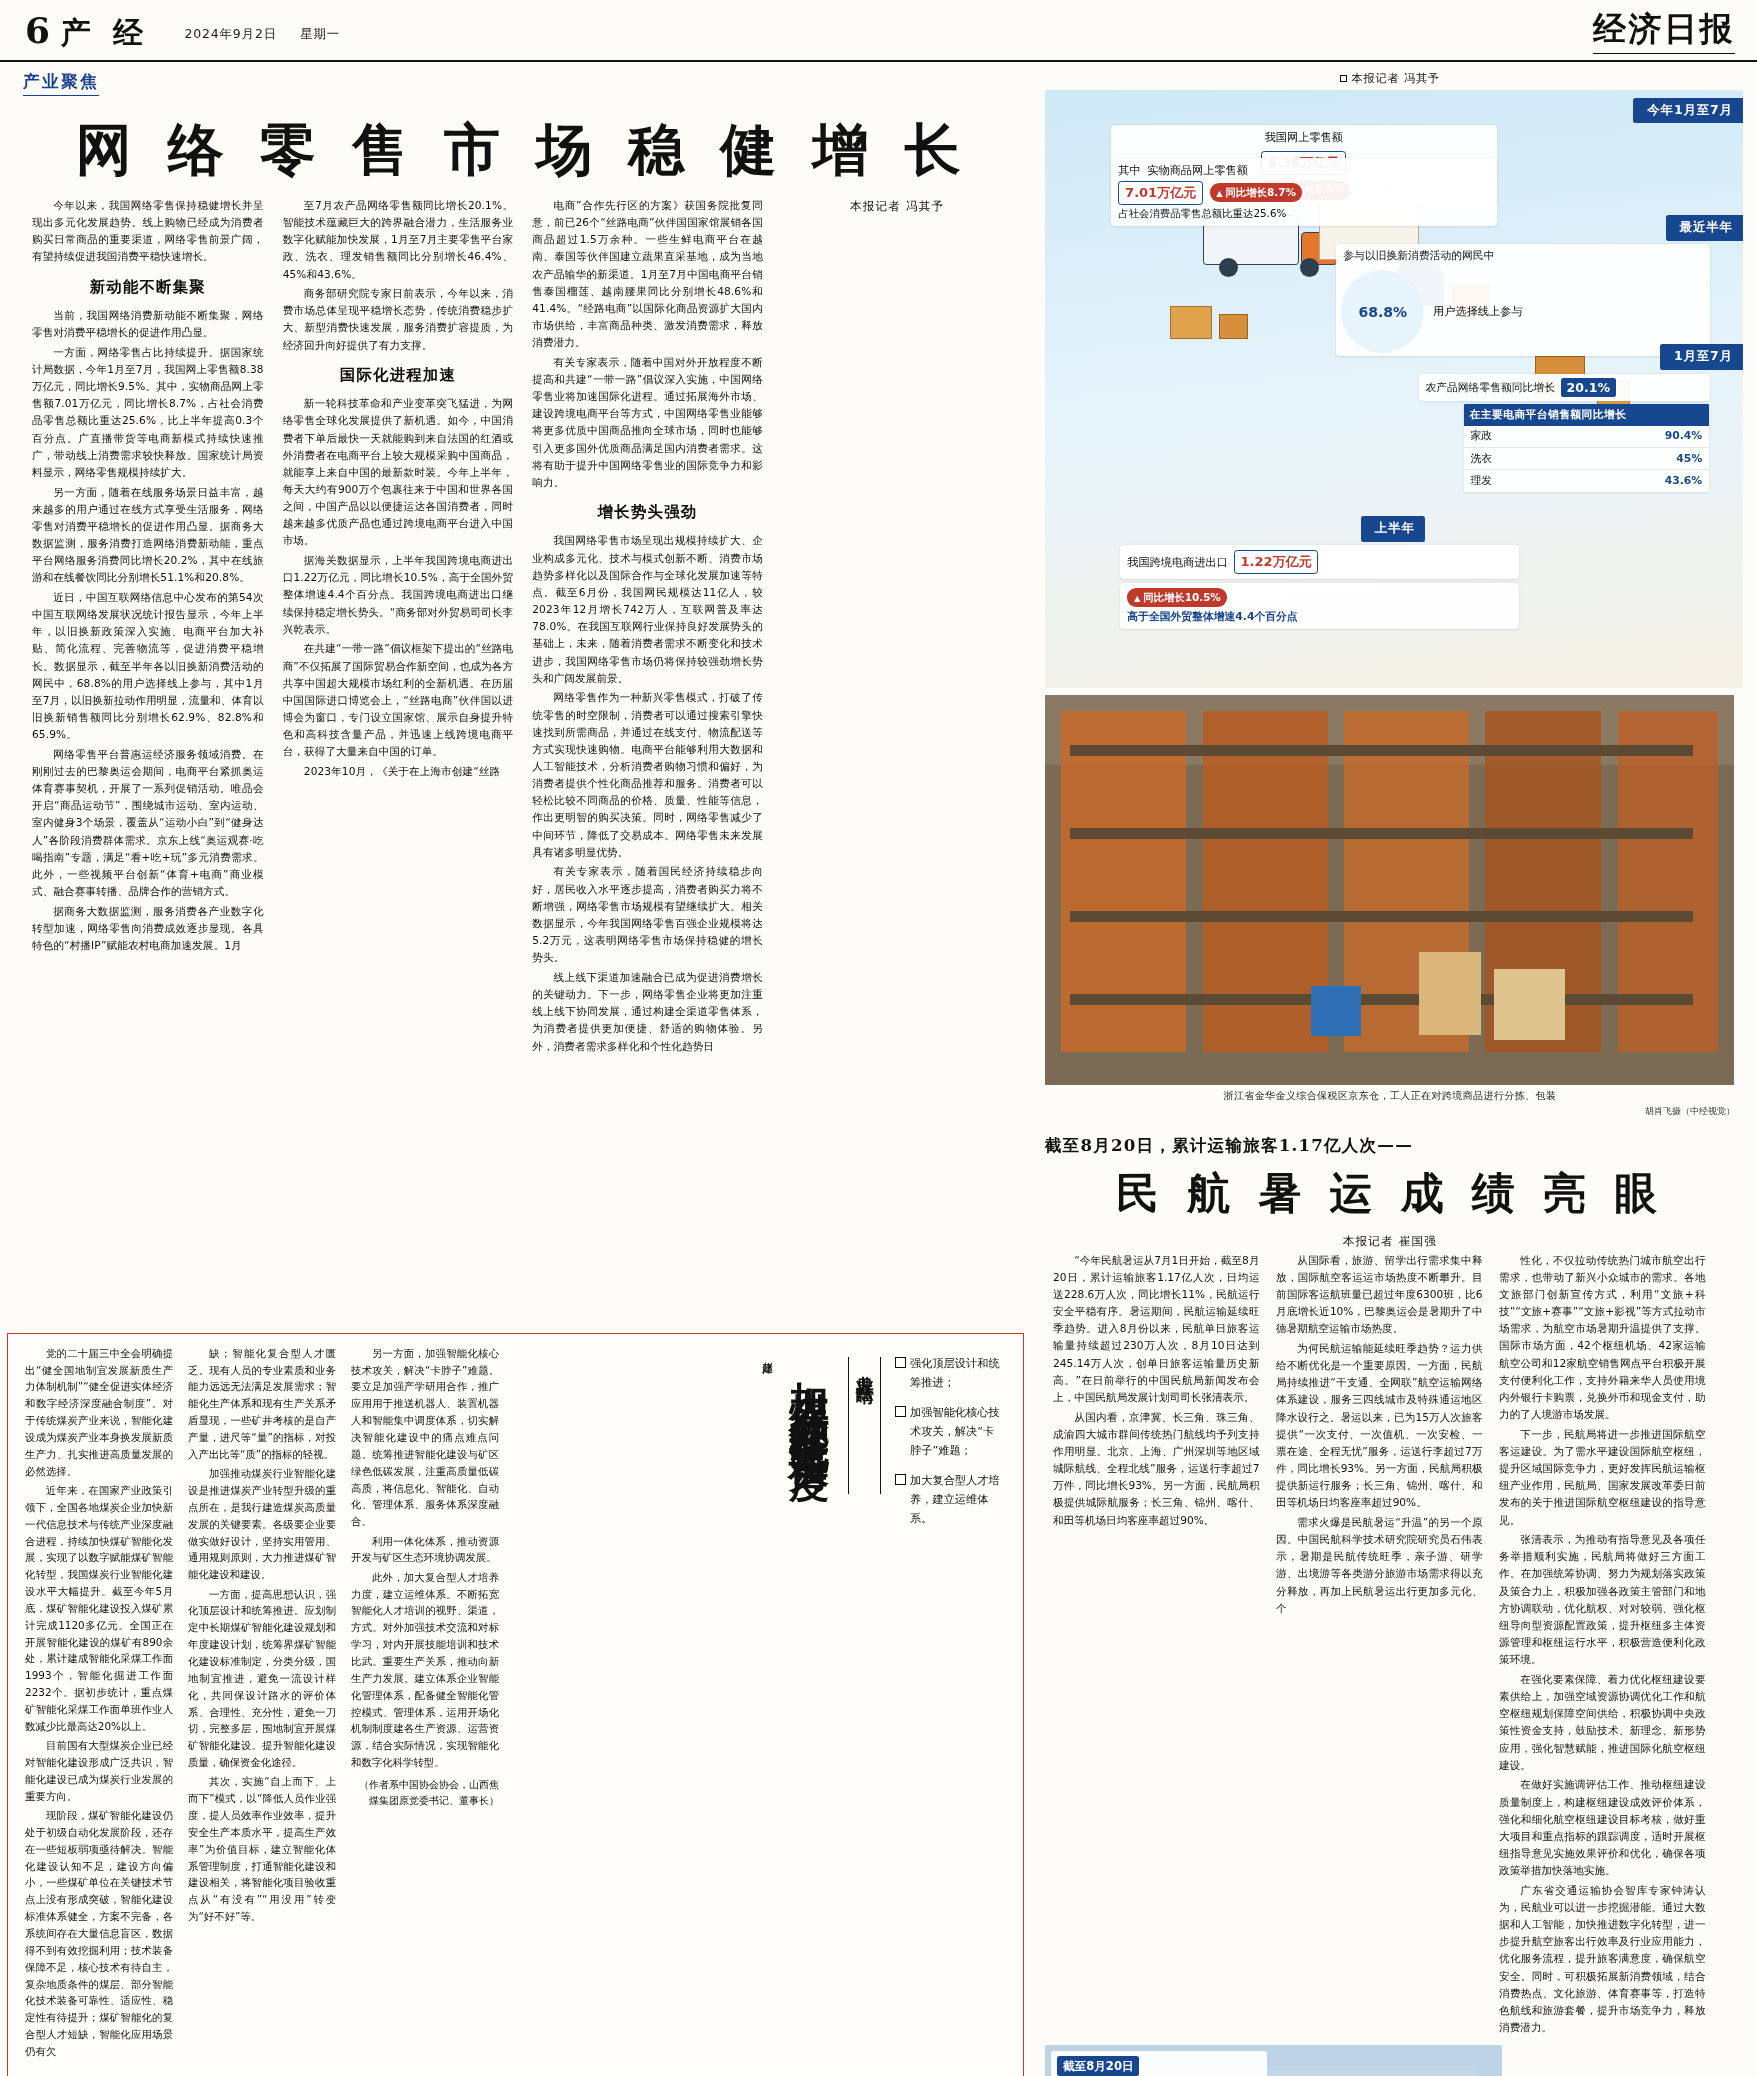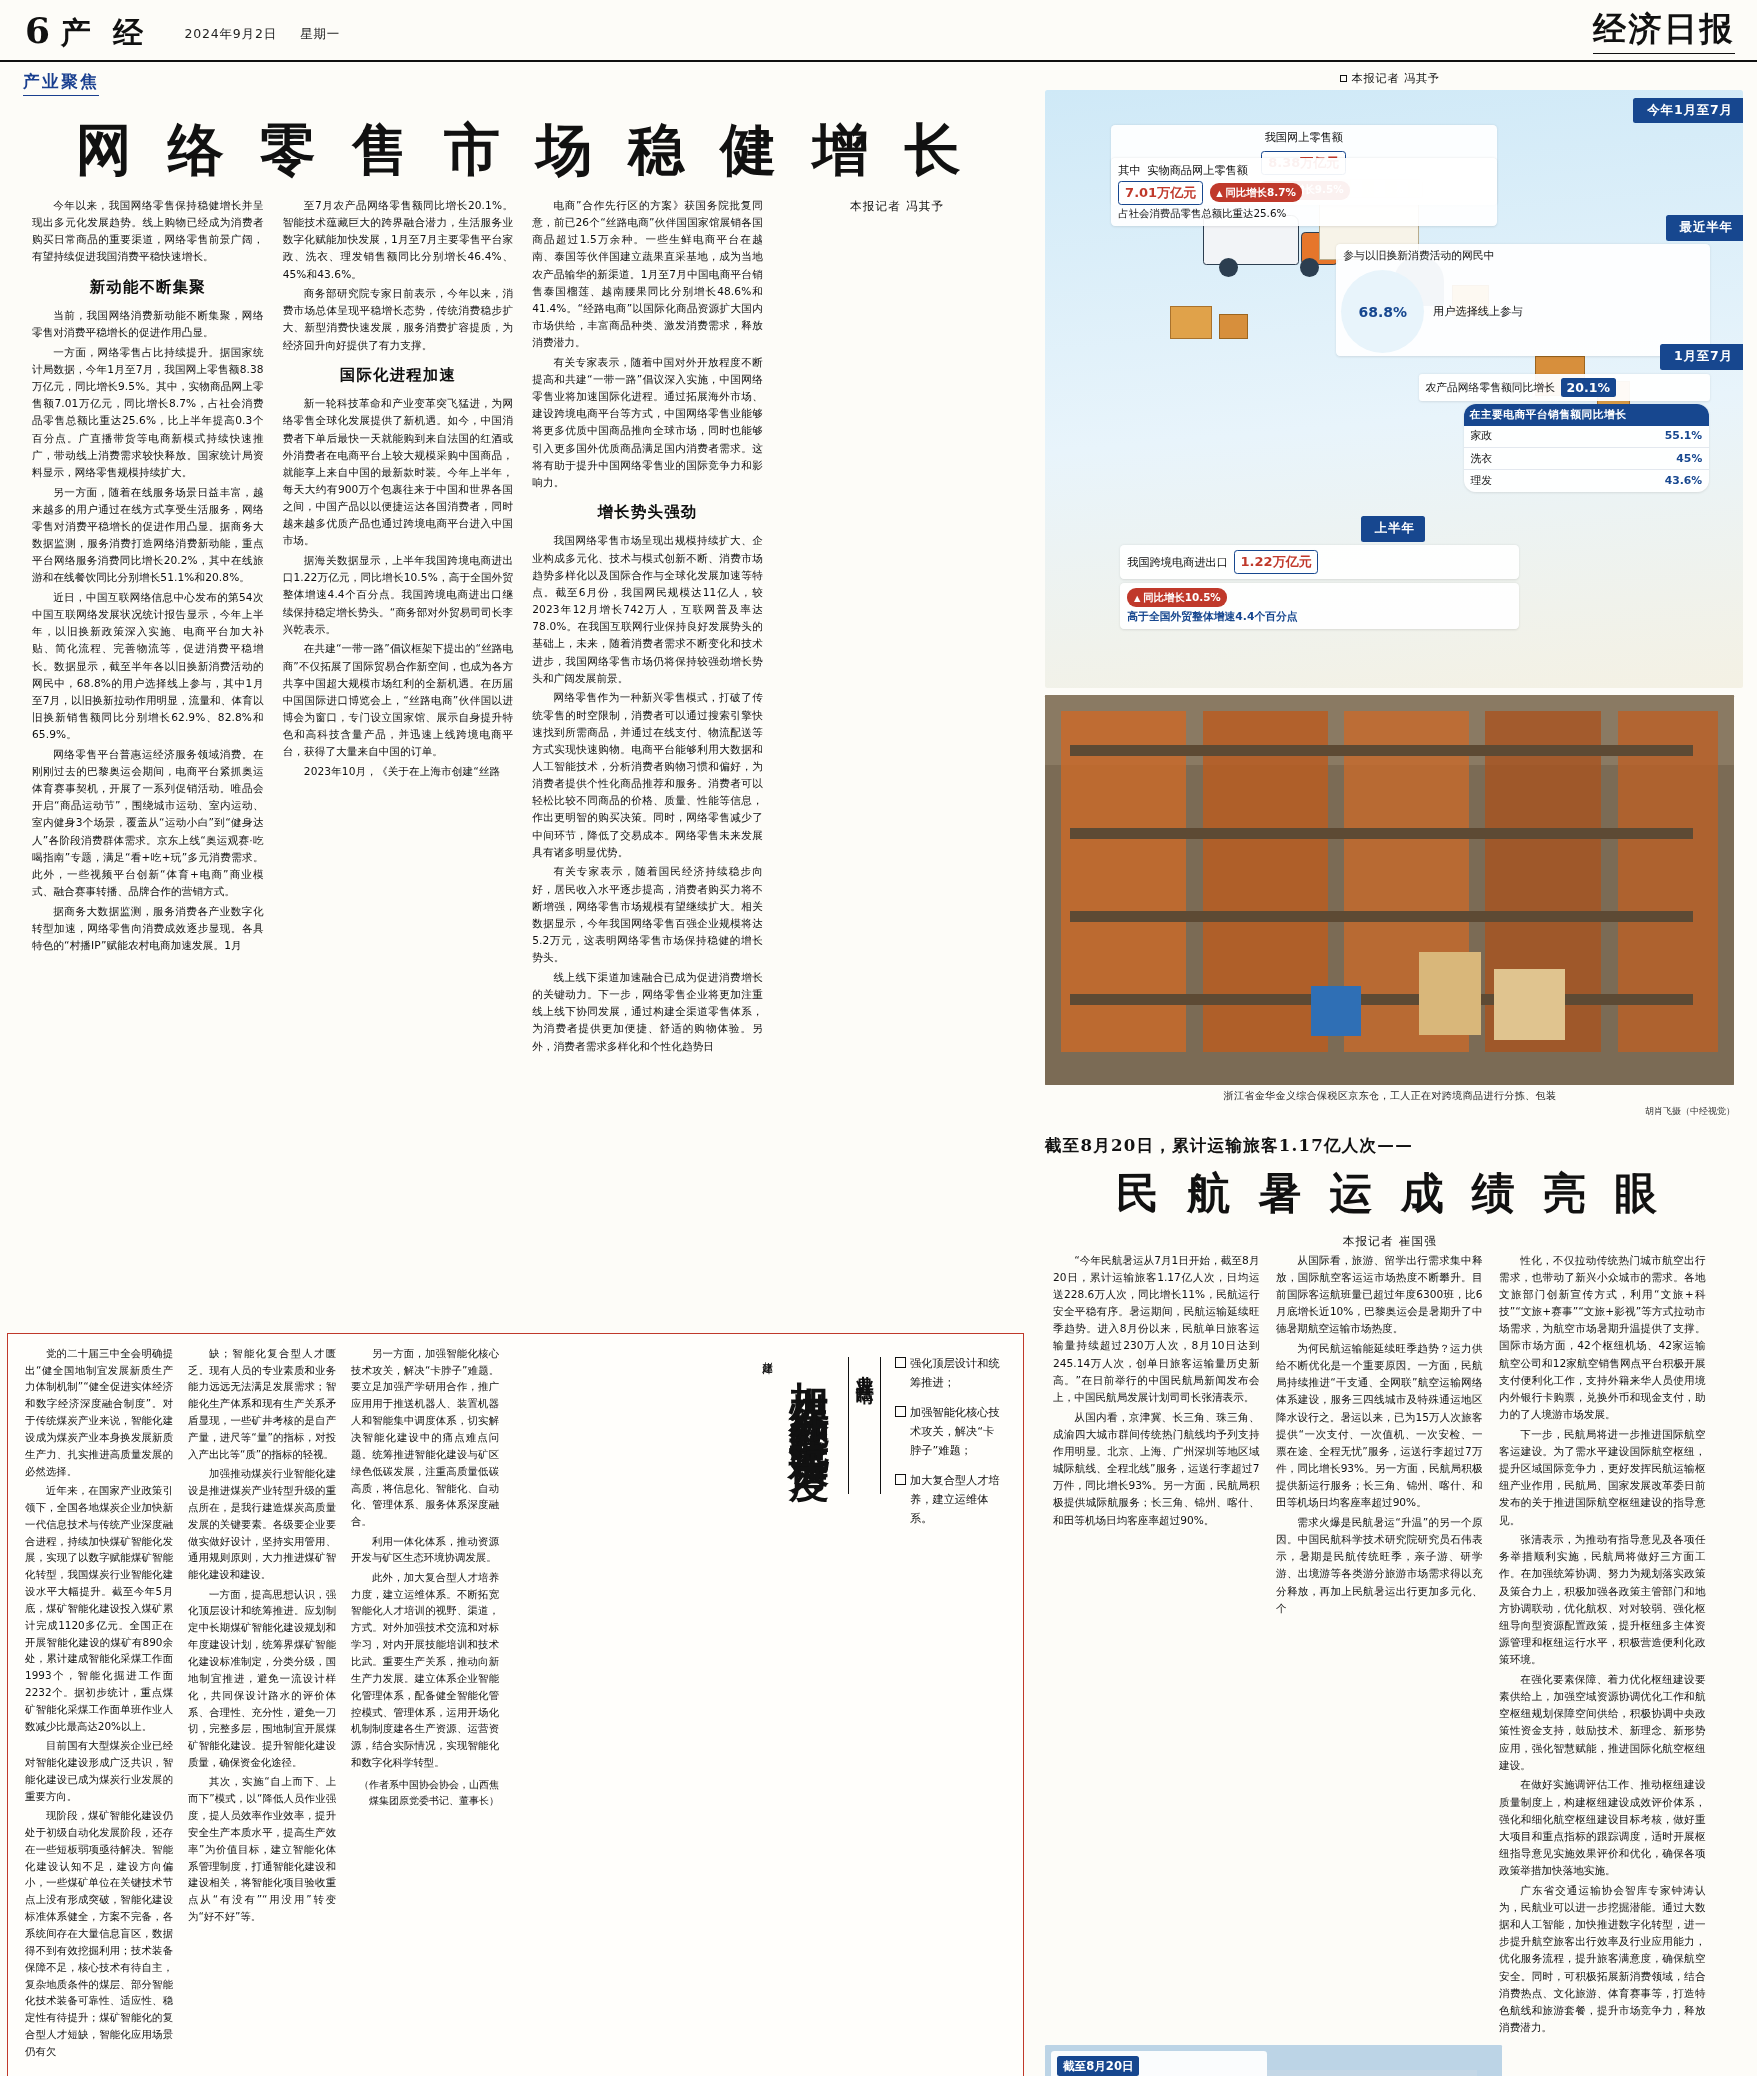--- a/index.html
+++ b/index.html
@@ -163,21 +163,21 @@
     background: conic-gradient(#17478f 0 68.8%, #dfe6ee 68.8% 100%);
     display: flex; align-items: center; justify-content: center;
   }
   .donut::after {
     content: ""; position: absolute; width: 83px; height: 83px;
     border-radius: 50%; background: #e8f4fb;
   }
   .donut-label { position: relative; z-index: 2; font-size: 18px; font-weight: bold; color: #17478f; }
 
   .tbl-box {
-    position: absolute; background: rgba(255,255,255,0.95); border-radius: 12px;
+    position: absolute; background: rgba(255,255,255,0.95); border-radius: 1px;
     width: 233px; overflow: hidden; box-shadow: 0 0.8px 2.5px rgba(0,0,0,.10);
   }
   .tbl-head { background: #17478f; color: #fff; font-size: 10.8px; font-weight: bold; padding: 3.7px 5.8px; letter-spacing: 0.4px;}
   .tbl-row { display: flex; justify-content: space-between; font-size: 10.8px; padding: 3.7px 6.6px; border-bottom: 0.4px solid #e3e8ef; }
   .tbl-row:last-child { border-bottom: none; }
   .tbl-row .v { color: #17478f; font-weight: bold; }
 
   .agri-row {
     position: absolute; background: rgba(255,255,255,0.95); border-radius: 3.3px;
     display: flex; align-items: center; gap: 5.8px; font-size: 10.8px; padding: 4.2px 6.6px;
@@ -410,21 +410,21 @@
 
         <div class="agri-row" style="left:374px; top:284px; width:291px;">
           <span>农产品网络零售额同比增长</span>
           <span class="big">20.1%</span>
         </div>
 
         <div class="tbl-box" style="left:419px; top:314px; width:245px;">
           <div class="tbl-head">在主要电商平台销售额同比增长</div>
           <div class="tbl-row">
             <span>家政</span>
-            <span class="v">55.1%</span>
+            <span class="v">90.4%</span>
           </div>
           <div class="tbl-row">
             <span>洗衣</span>
             <span class="v">45%</span>
           </div>
           <div class="tbl-row">
             <span>理发</span>
             <span class="v">43.6%</span>
           </div>
         </div>

